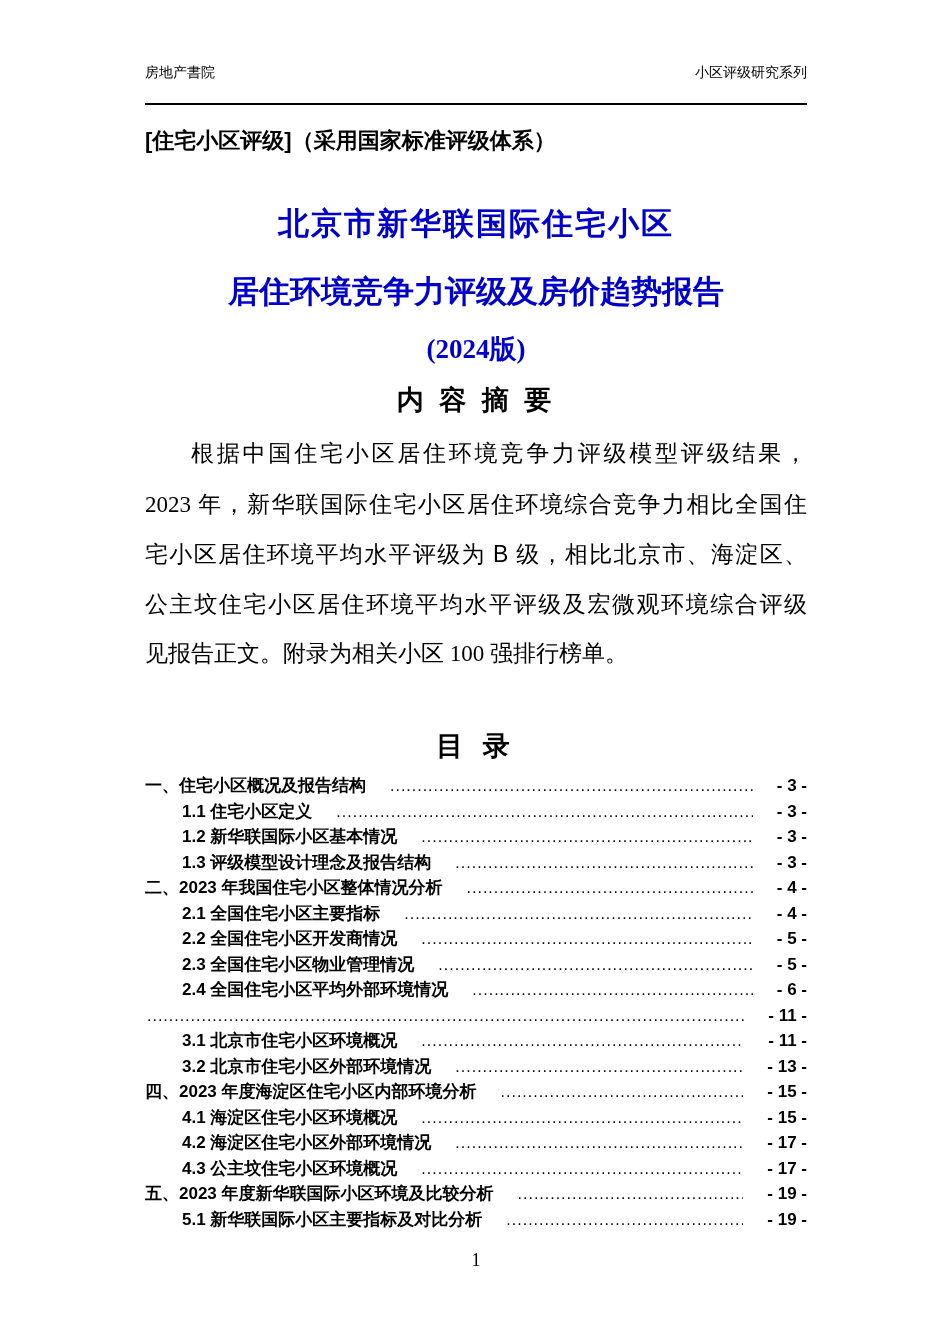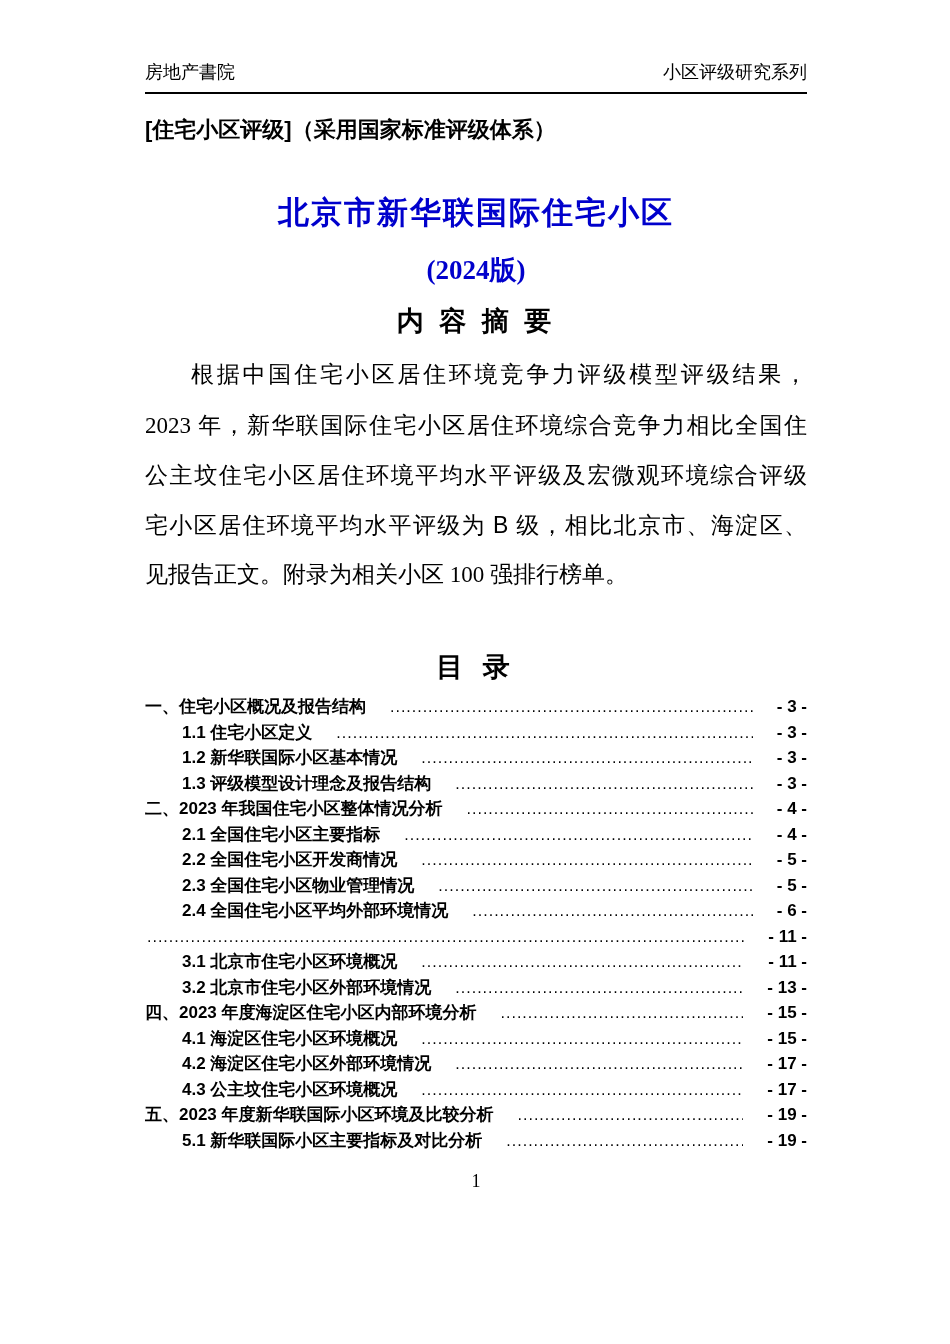--- a/index.html
+++ b/index.html
@@ -14,24 +14,24 @@
     font-family: "Liberation Serif", "DejaVu Serif", serif;
     color: #000000;
     overflow: hidden;
   }
   
   .run-head {
     display: flex;
     justify-content: space-between;
     align-items: flex-end;
     font-family: "Liberation Sans", "DejaVu Sans", sans-serif;
-    font-size: 18px;
+    font-size: 14px;
     line-height: 20px;
     border-bottom: 2.5px solid #000000;
-    padding-bottom: 10px;
+    padding-bottom: 21px;
   }
   
   .report-type {
     margin-top: 22px;
     font-family: "Liberation Sans", "DejaVu Sans", sans-serif;
     font-weight: bold;
     font-size: 22px;
     line-height: 28px;
   }
   
@@ -107,30 +107,31 @@
 
   <div class="run-head">
     <span>房地产書院</span>
     <span>小区评级研究系列</span>
   </div>
 
   <div class="report-type">[住宅小区评级]（采用国家标准评级体系）</div>
 
   <div class="doc-title">
     <div class="t1">北京市新华联国际住宅小区</div>
+    <div class="t2">居住环境竞争力评级及房价趋势报告</div>
     <div class="t3">(2024版)</div>
   </div>
 
   <div class="sum-head">内 容 摘 要</div>
 
   <div class="sum-body">
       <div class="para-line indent"><span>根据中国住宅小区居住环境竞争力评级模型评级结果，</span></div>
       <div class="para-line"><span>2023 年，</span><span class="b">新华联国际</span><span>住宅小区居住环境综合竞争力相比全国住</span></div>
+      <div class="para-line"><span>宅小区居住环境平均水平评级为 </span><span class="b">B 级，</span><span>相比</span><span class="b">北京市、海淀区、</span></div>
       <div class="para-line"><span class="b">公主坟</span><span>住宅小区居住环境平均水平评级及宏微观环境综合评级</span></div>
-      <div class="para-line"><span>宅小区居住环境平均水平评级为 </span><span class="b">B 级，</span><span>相比</span><span class="b">北京市、海淀区、</span></div>
       <div class="para-line last"><span>见报告正文。附录为相关小区 100 强排行榜单。</span></div>
     </div>
 
   <div class="toc-head">目 录</div>
 
   <div class="toc-list">
       <div class="toc-row">
         <span class="toc-label">一、住宅小区概况及报告结构</span>
         <span class="toc-dots"></span>
         <span class="toc-page">- 3 -</span>

